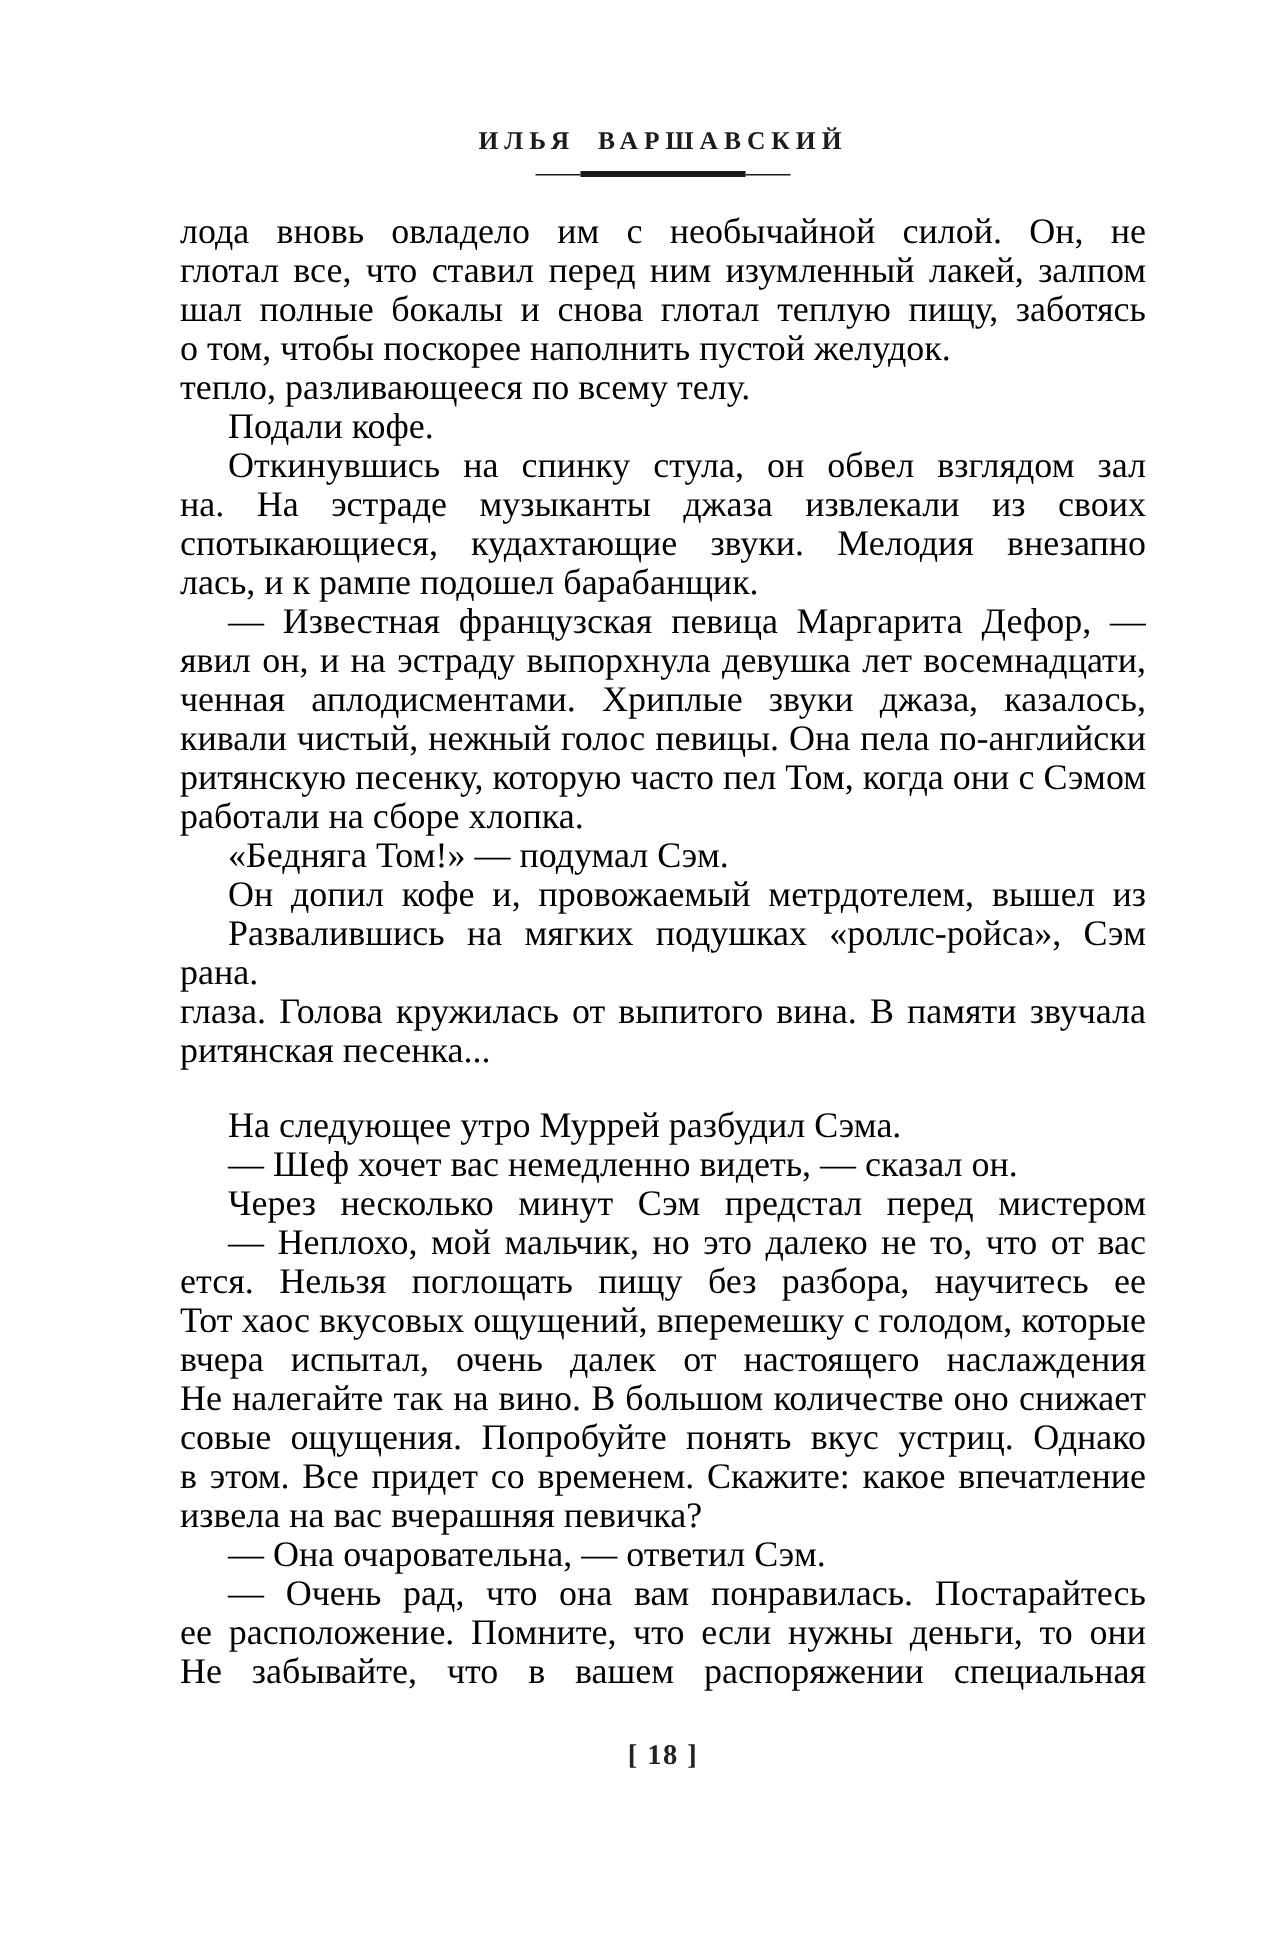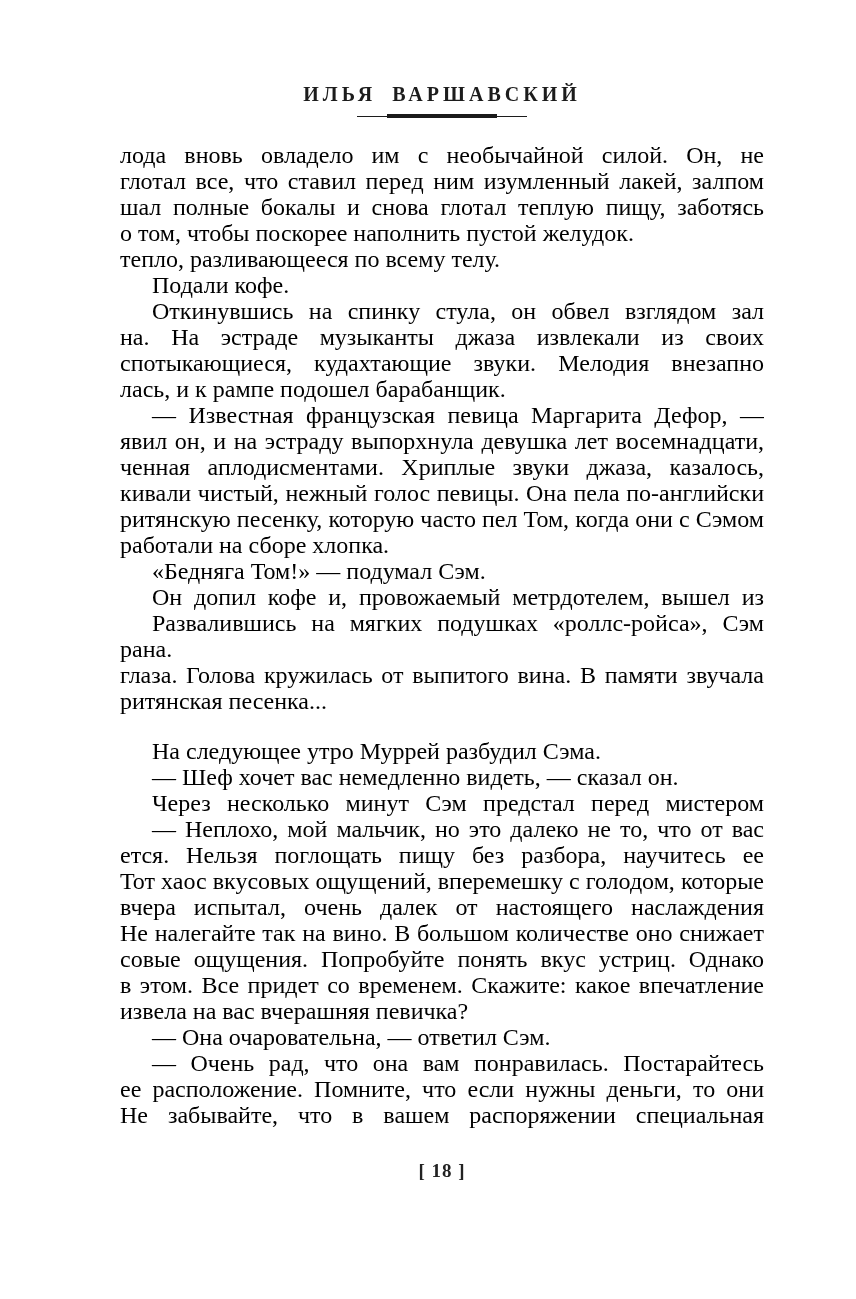--- a/index.html
+++ b/index.html
@@ -23,21 +23,21 @@
     width: 644px;
     height: 100%;
   }
   .running-header {
     position: absolute;
     top: 84px;
     left: 0;
     width: 100%;
     text-align: center;
     font-weight: bold;
-    font-size: 20px;
+    font-size: 17px;
     line-height: 20px;
     letter-spacing: 4px;
     word-spacing: 7px;
     color: #1c1c1c;
   }
   .ornament-rule {
     position: absolute;
     top: 111px;
     left: 0;
     width: 100%;

